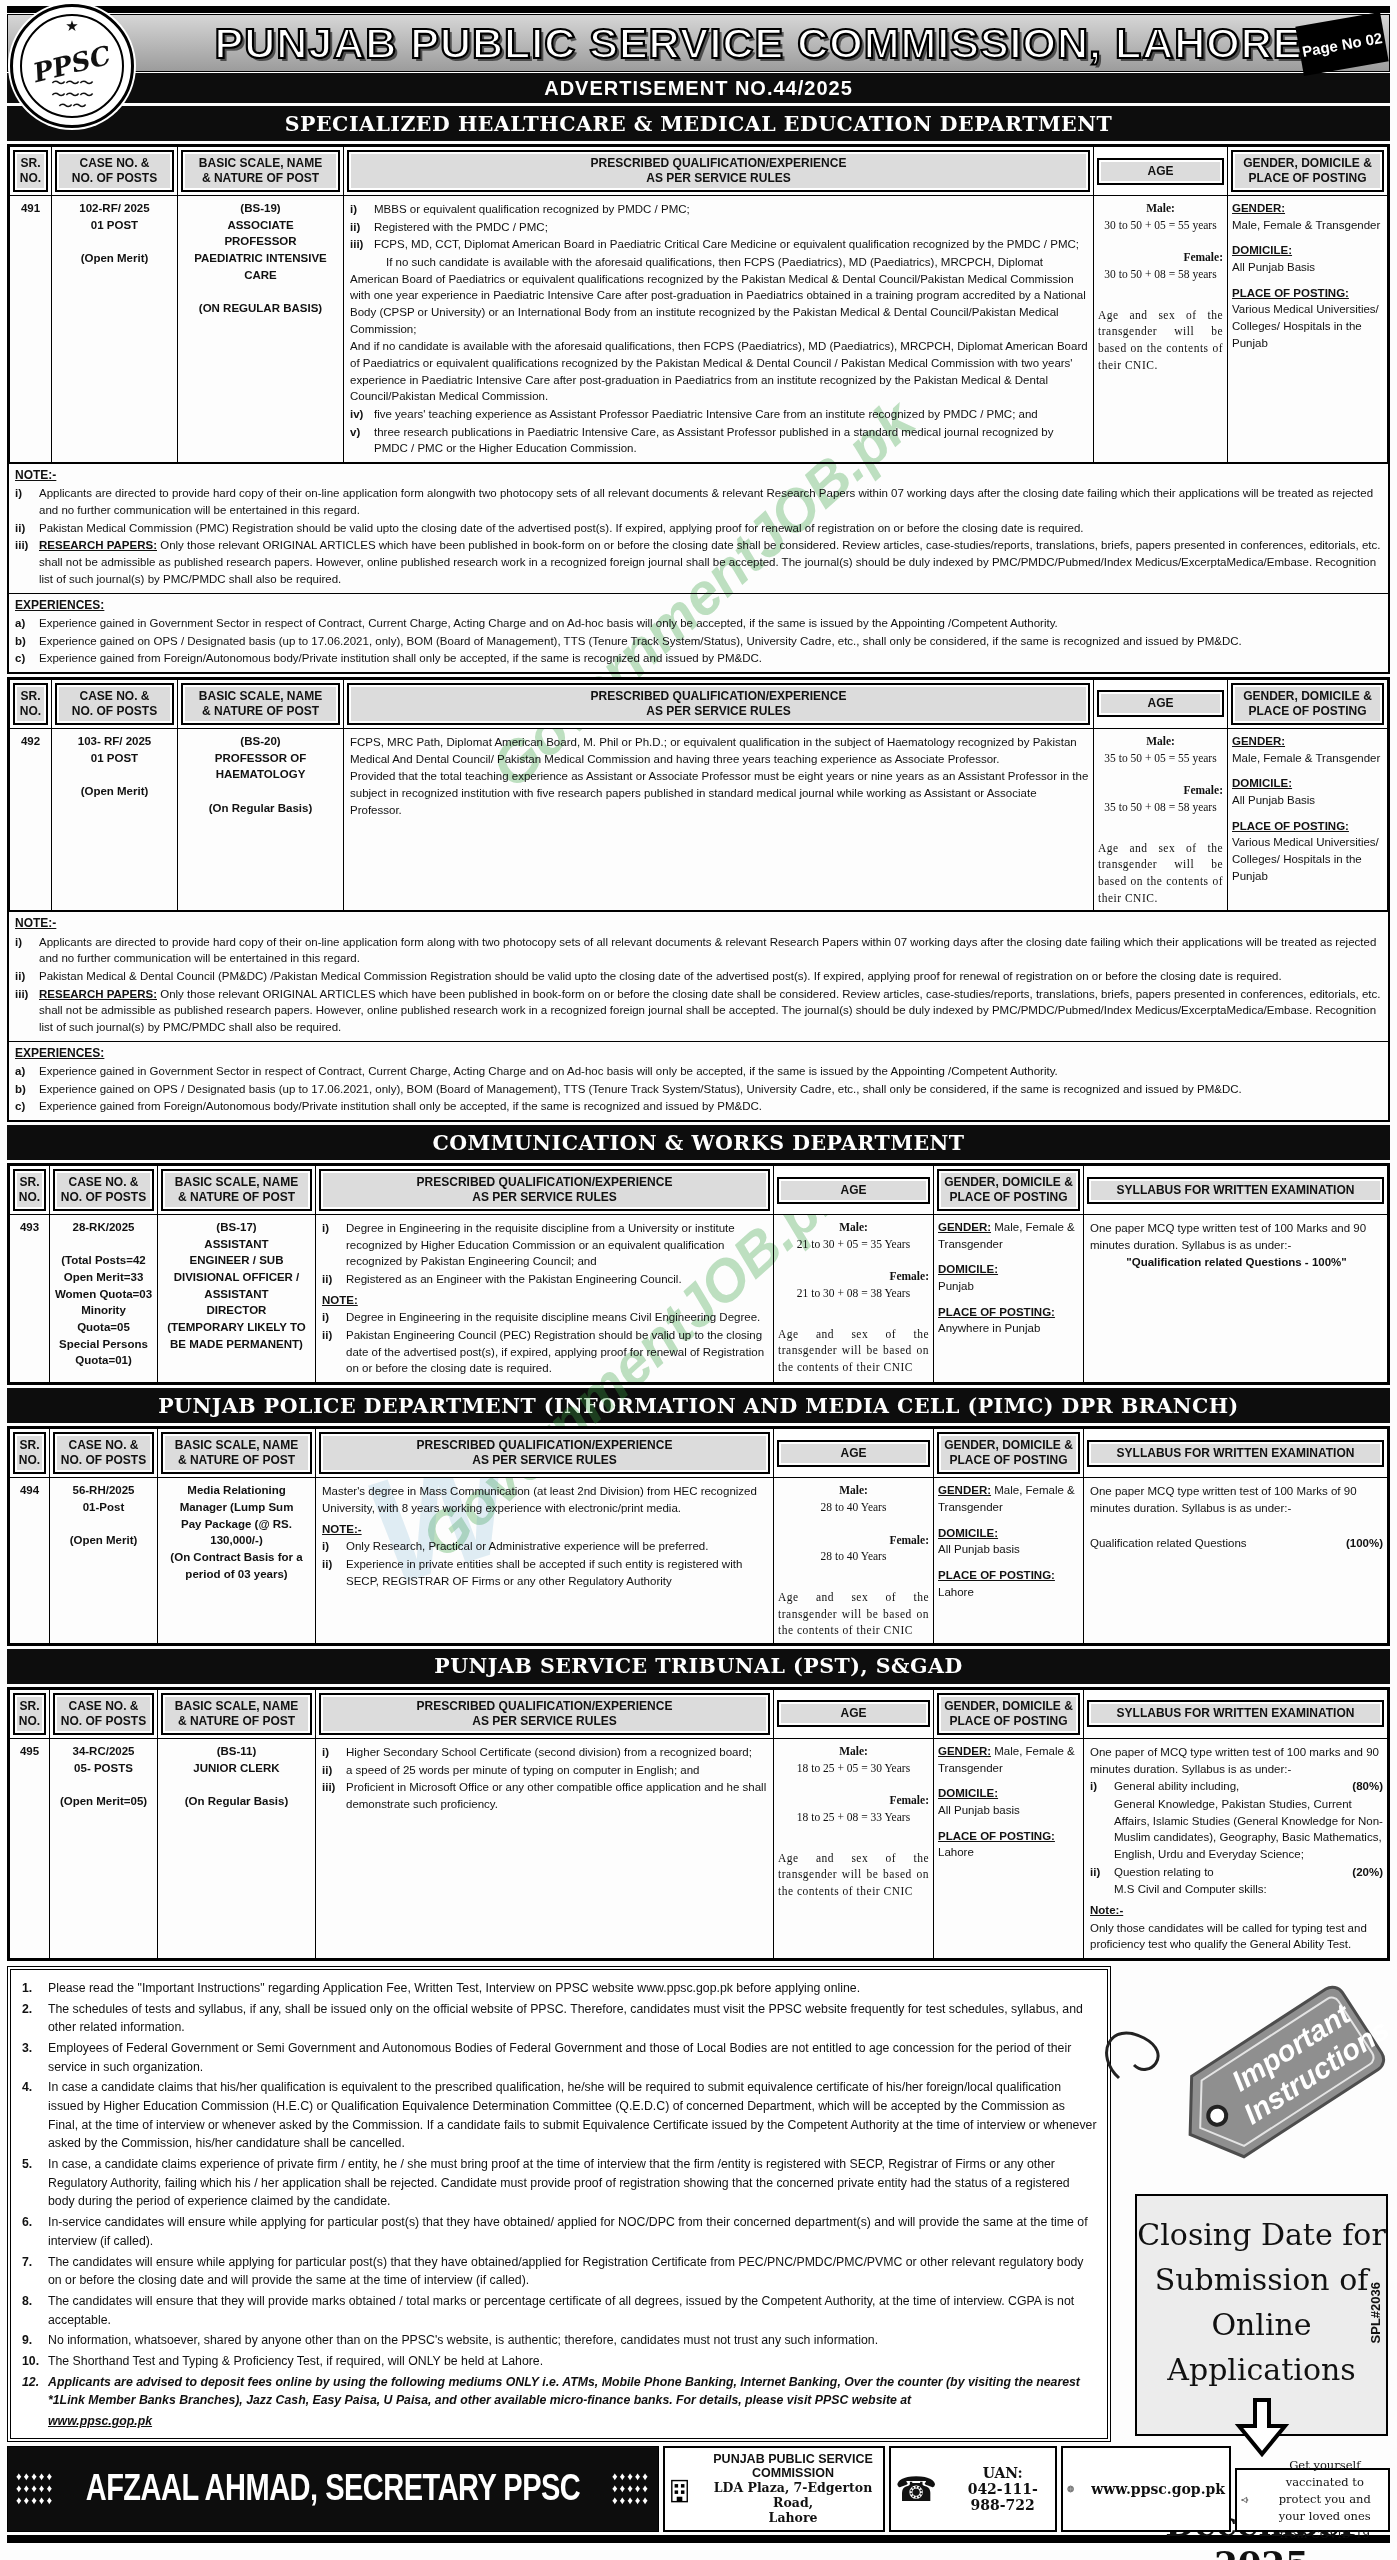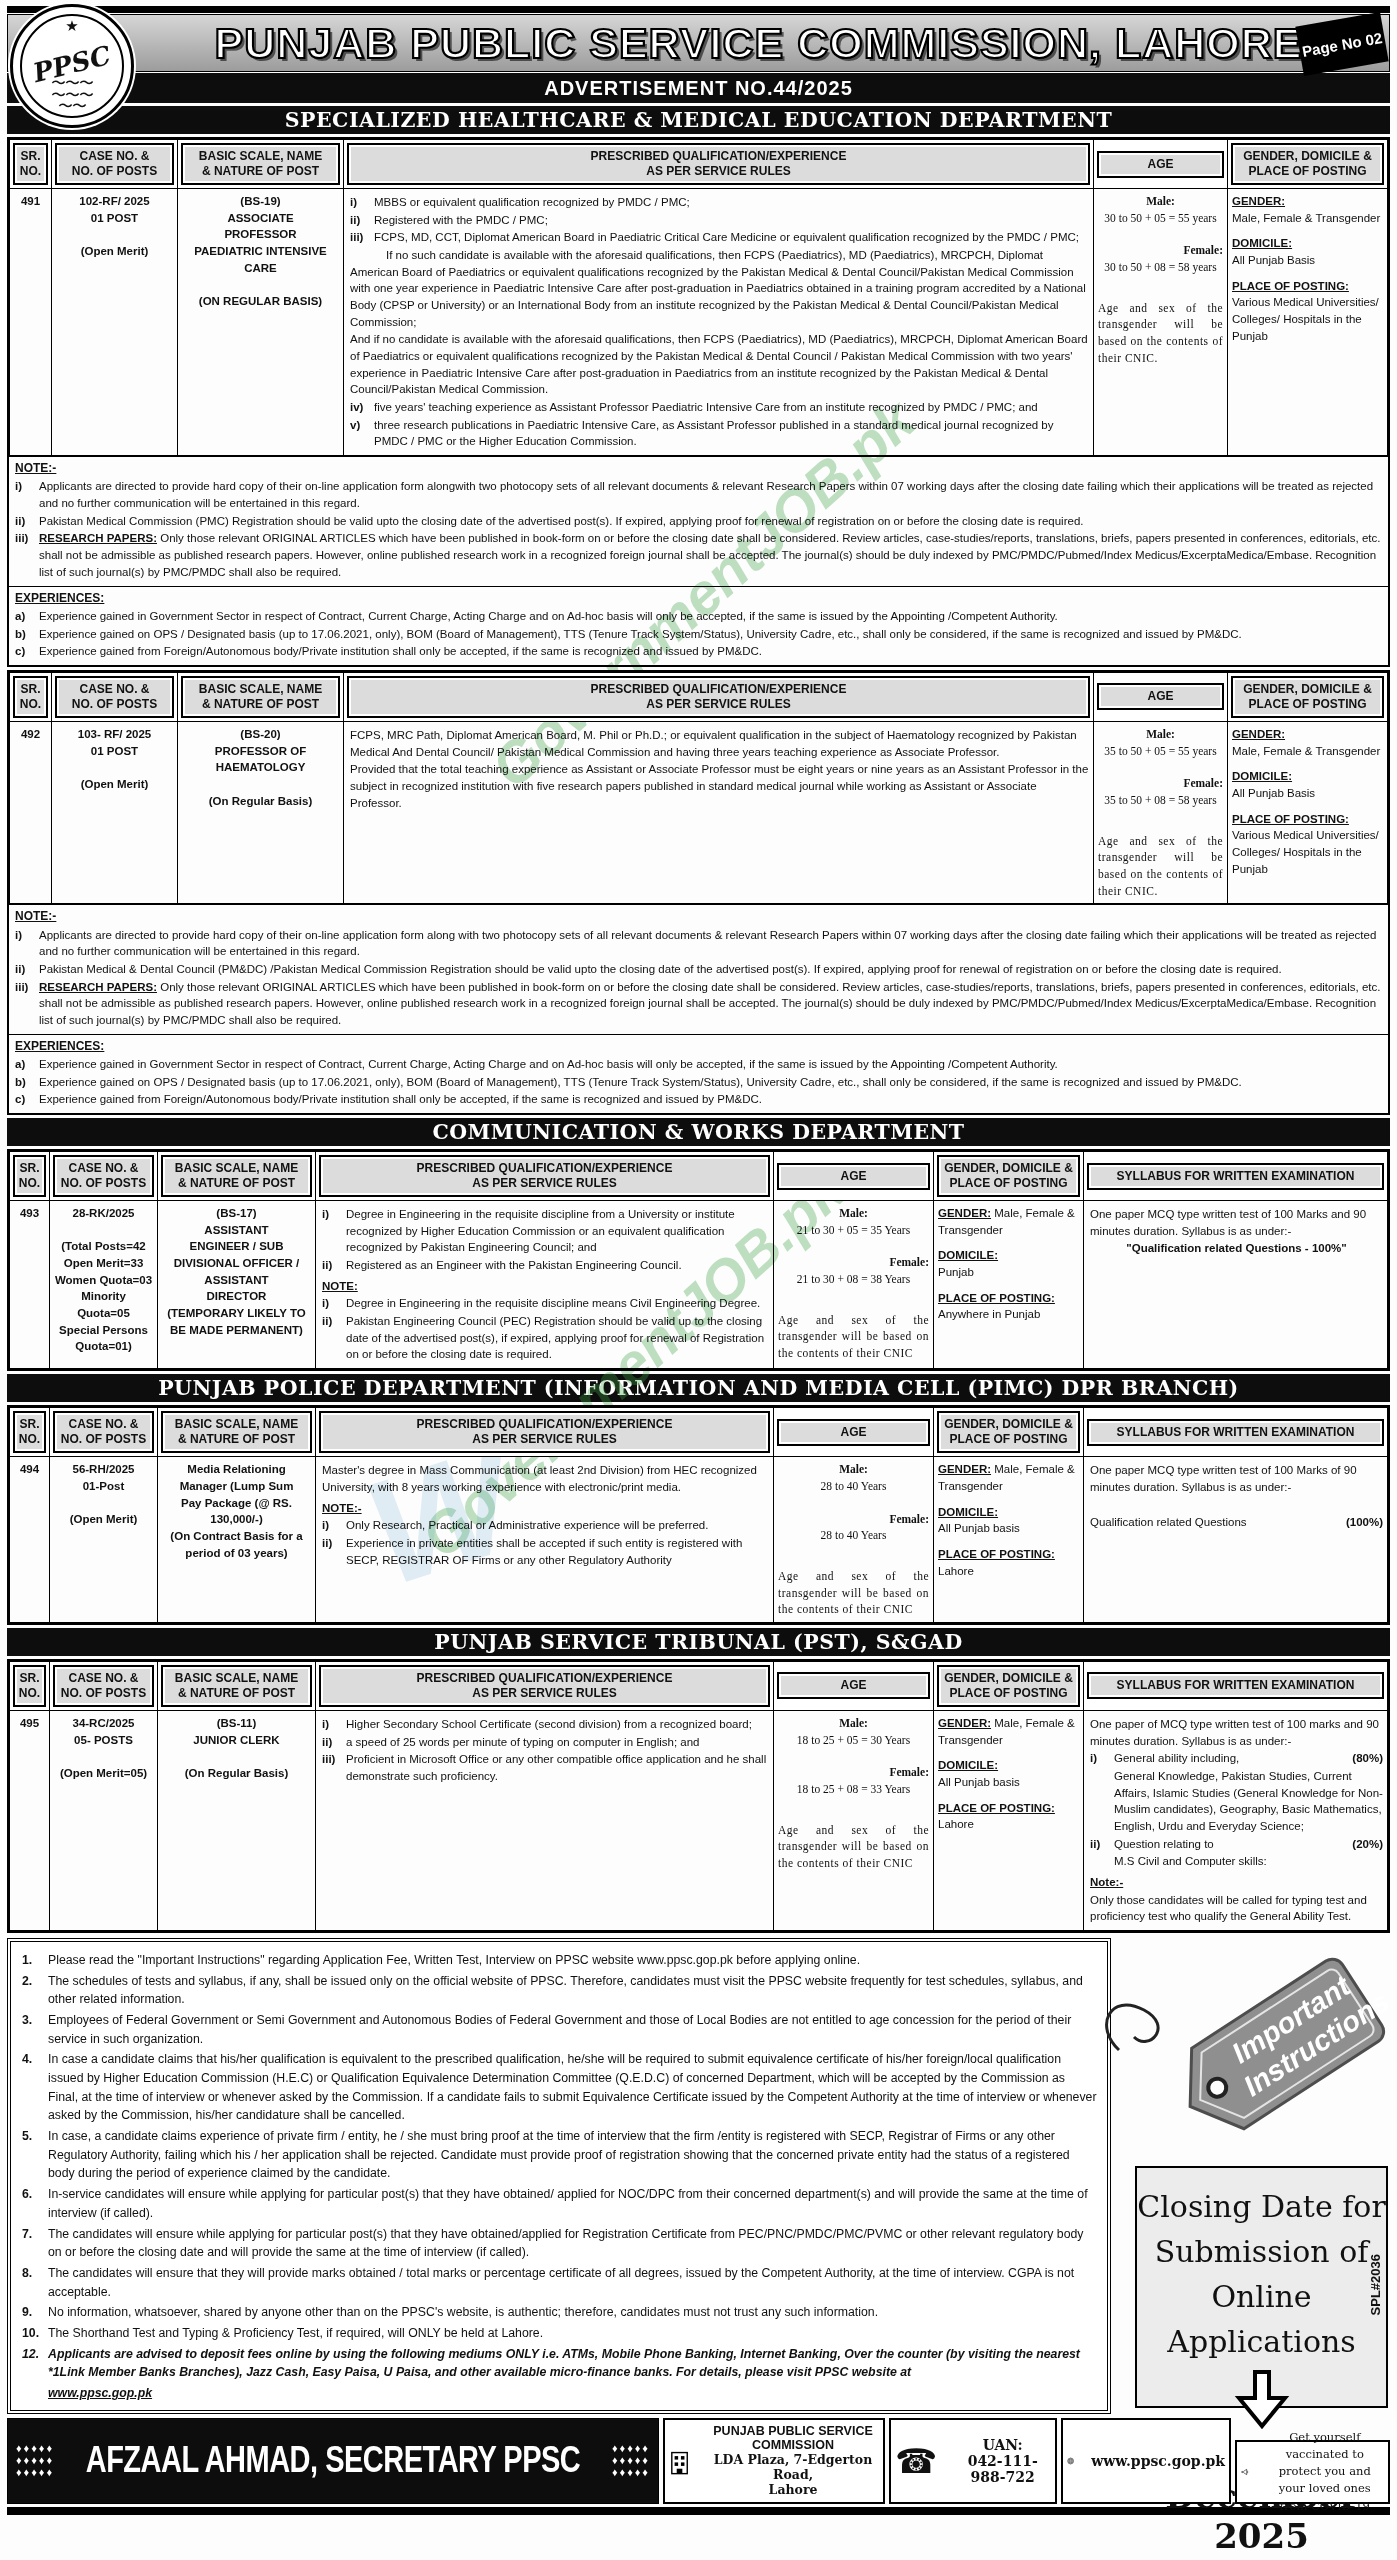--- a/index.html
+++ b/index.html
@@ -18,21 +18,21 @@
           transform:rotate(-10deg);}
   .logo{position:absolute;left:10px;top:4px;width:124px;height:124px;border-radius:50%;
         background:#fff;border:3px solid #000;z-index:5;box-shadow:0 0 0 2px #fff;}
   .logo .inner{position:absolute;inset:7px;border:2px solid #000;border-radius:50%;}
   .logo .star{position:absolute;top:10px;left:0;right:0;text-align:center;font-size:15px;}
   .logo .ppsc{position:absolute;top:42px;left:0;right:0;text-align:center;font-weight:bold;
         font-style:italic;font-size:26px;transform:rotate(-14deg);font-family:"DejaVu Serif",serif;}
   .logo .waves{position:absolute;bottom:14px;left:0;right:0;text-align:center;font-size:15px;letter-spacing:-1px;line-height:.75;}
   .advbar{height:30px;background:#0d0d0d;color:#fff;font-weight:bold;font-size:20px;letter-spacing:1px;
           display:flex;align-items:center;justify-content:center;margin-top:1px;}
-  .deptbar{height:28px;background:#0d0d0d;color:#fff;font-weight:bold;font-size:20.5px;
+  .deptbar{height:35px;background:#0d0d0d;color:#fff;font-weight:bold;font-size:20.5px;
            font-family:"DejaVu Serif",serif;display:flex;align-items:center;justify-content:center;
            margin-top:3px;letter-spacing:.5px;}
   
   .block{border:2px solid #000;margin-top:3px;background:#fff;position:relative;z-index:2;background:transparent;}
   table.jobs{border-collapse:collapse;width:100%;table-layout:fixed;}
   table.jobs td{border:1px solid #000;vertical-align:top;padding:4px 4px;font-size:11.5px;line-height:1.45;background:transparent;}
   table.jobs th{border:1px solid #000;padding:3px;background:#fff;vertical-align:middle;}
   .hbox{border:2px solid #000;background:#dcdcdc;box-shadow:inset 0 0 0 2px #fff;
         font-size:12px;font-weight:bold;text-align:center;white-space:pre-line;padding:4px 1px;line-height:1.25;}
   td.sr{text-align:center;font-weight:bold;font-size:13px;}

